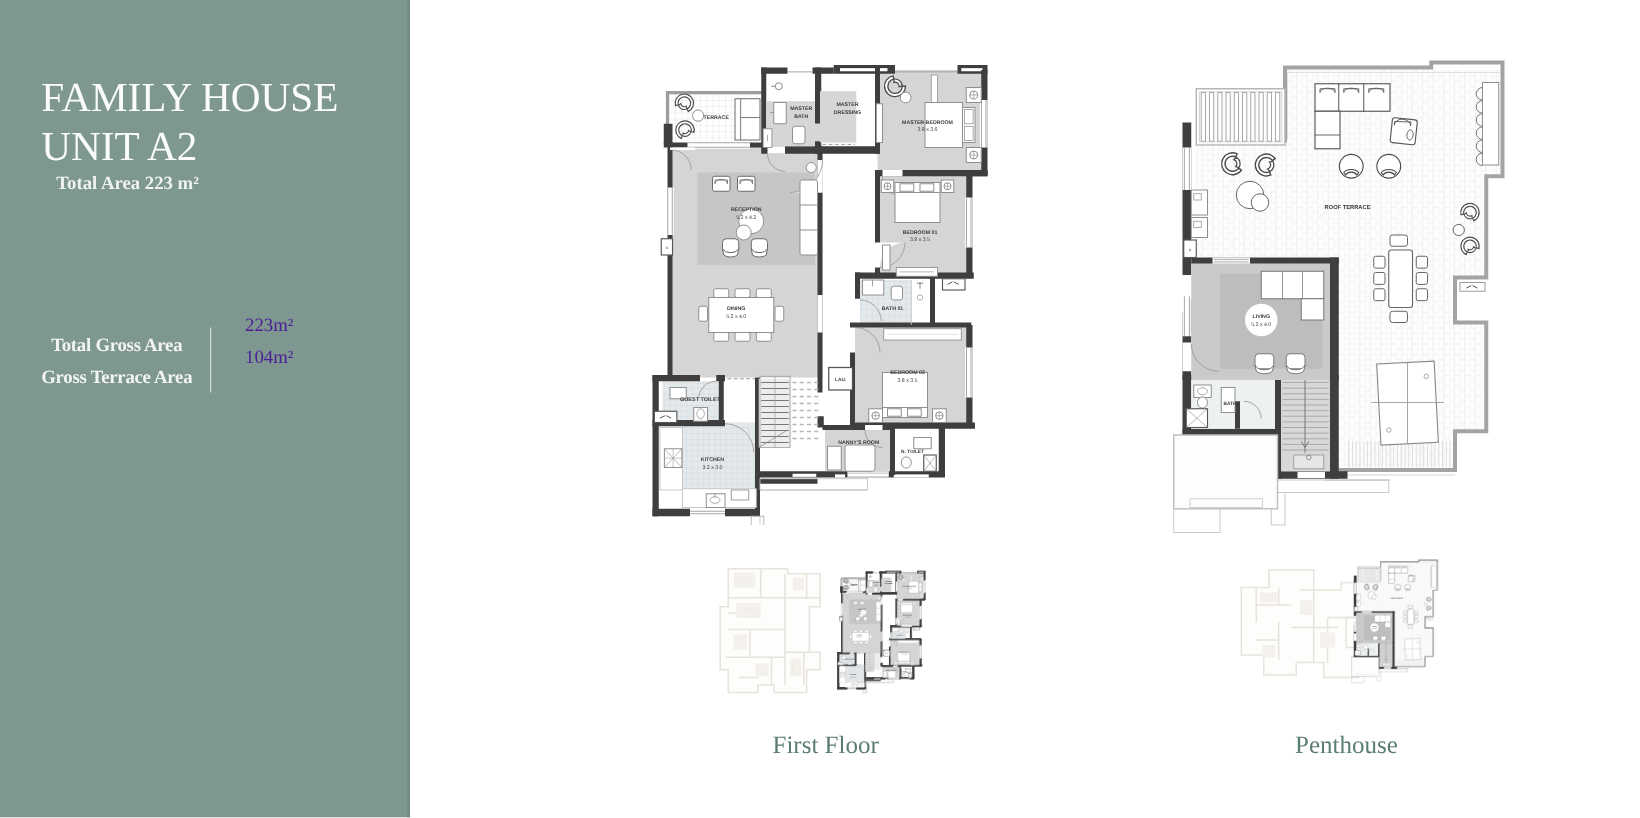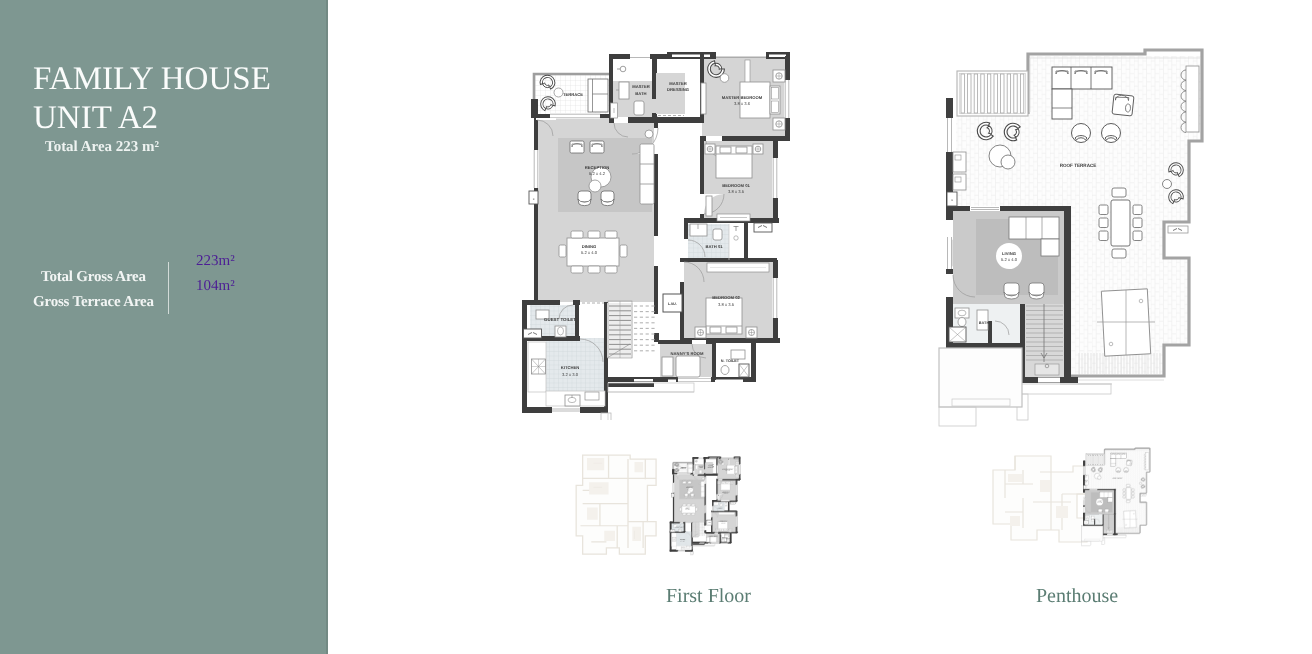--- a/index.html
+++ b/index.html
@@ -770,15 +770,15 @@
 <path d="M993,470 h22 v-14 h36 v16 h22 v-6 h16 v28 h-12 v24 h10 v24 h-28 v-12 h-22 v10 h-26 v-16 h-18 z" fill="#fdfdfc"></path>
 <path d="M1005,470 v28 M1005,484 h28 M1023,470 v14 M1051,472 v30 M1033,502 h38 M1051,502 v28 M1023,498 v30 M1005,512 h18 M1015,456 v14 M1040,472 h11 M1062,494 h25 M1062,494 v36"></path>
 <path d="M1008,474 h14 v8 h-14 z M1040,480 h10 v12 h-10 z M1010,516 h10 v10 h-10 z M1056,506 h12 v12 h-12 z" fill="#f4f1ec" stroke="none"></path>
 </g>
 
 <use href="#phg" transform="translate(1081,446) scale(0.26) translate(-938,-42)"></use>
 <use href="#phg" transform="translate(1081.6,446) scale(0.26) translate(-938,-42)" opacity="0.65"></use>
 <use href="#phg" transform="translate(1081,446.6) scale(0.26) translate(-938,-42)" opacity="0.65"></use>
 </svg>
 
-<div class="abs planlabel" style="left:618px;top:585px;margin-left:48px;">First Floor</div>
+<div class="abs planlabel" style="left:618px;top:585px;">First Floor</div>
 
 <div class="abs planlabel" style="left:1036px;top:585px;">Penthouse</div>
 
 </body></html>

